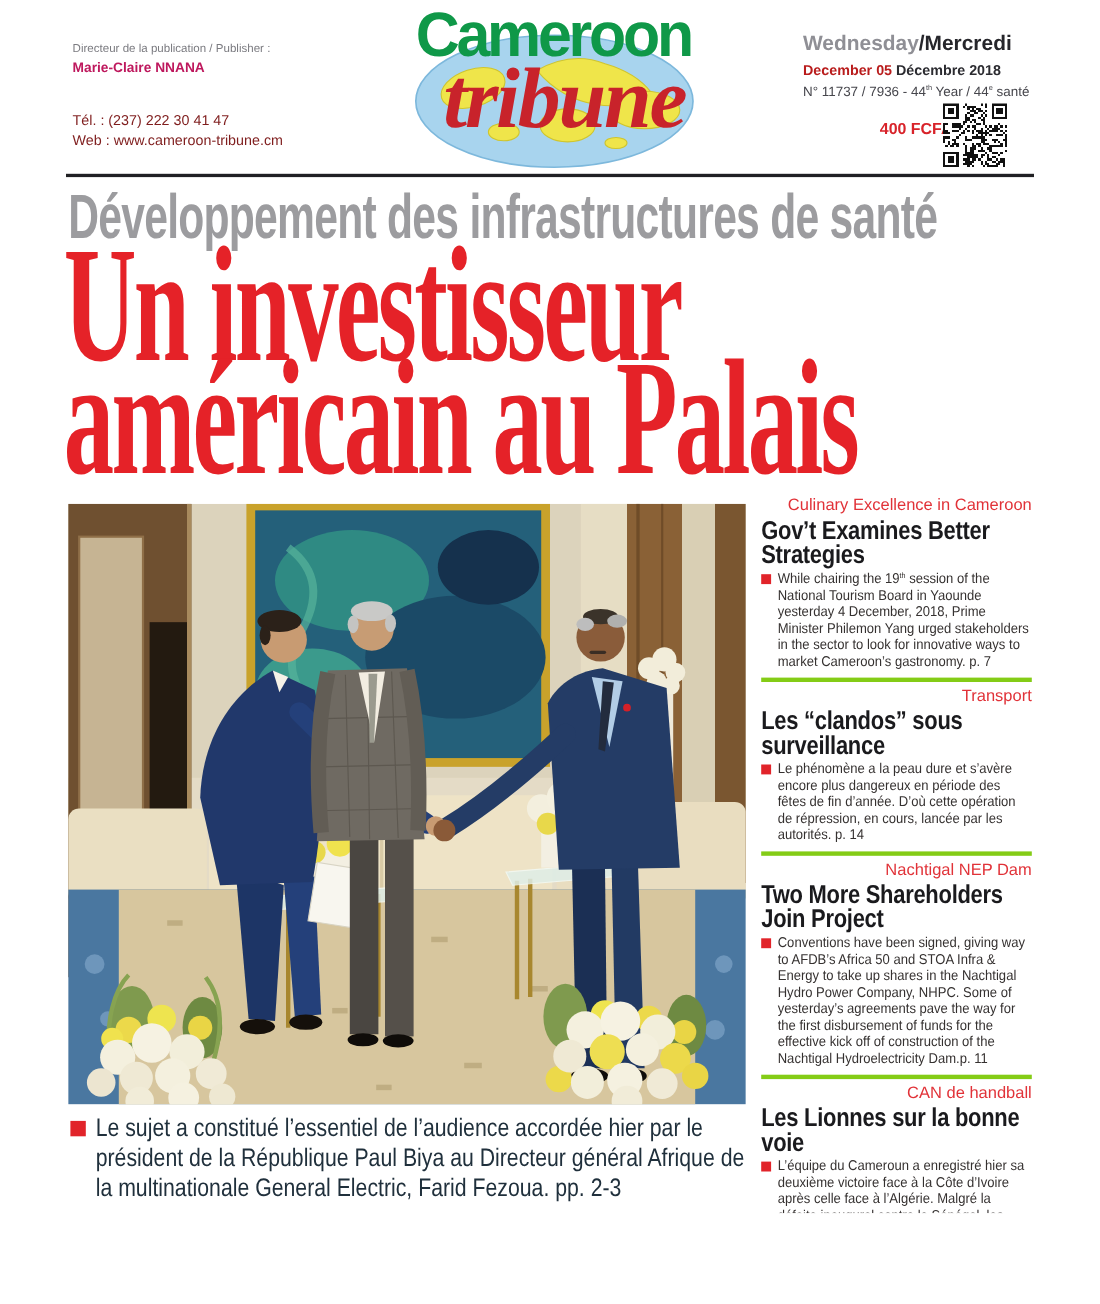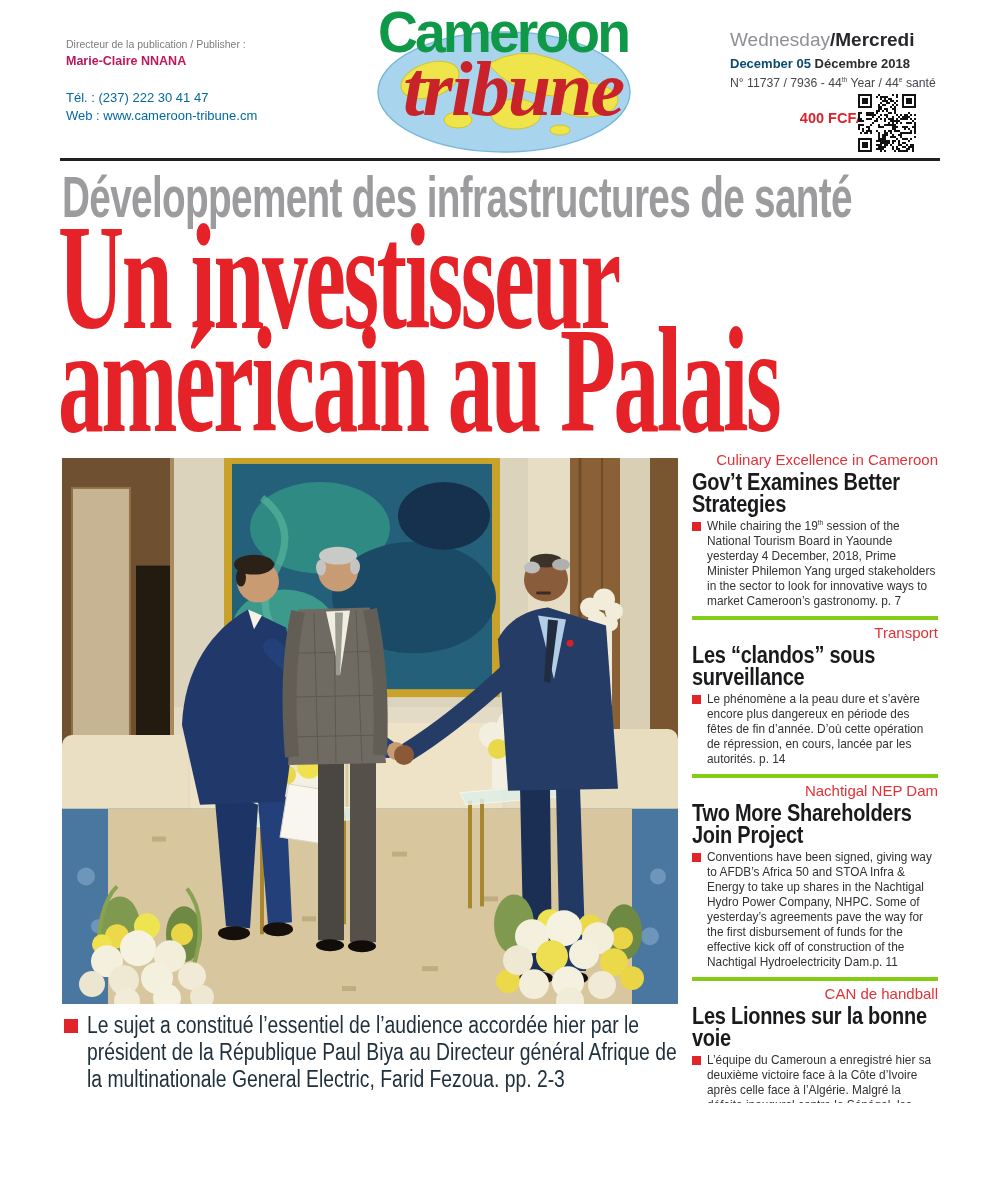--- a/index.html
+++ b/index.html
@@ -3,37 +3,37 @@
 <meta charset="utf-8">
 <style>
   html,body{margin:0;padding:0;background:#ffffff;}
   .page{position:relative;width:1000px;height:1103px;background:#fff;overflow:hidden;
         font-family:"Liberation Sans",sans-serif;color:#222;}
 
   
   .pub{position:absolute;left:66px;top:38px;line-height:1.3;}
   .pub-label{font-size:10.5px;color:#7b7b80;}
   .pub-name{font-size:12.5px;font-weight:700;color:#be185d;margin-top:1px;}
-  .pub-contact{margin-top:20px;font-size:13px;color:#0369a1;line-height:1.4;}
+  .pub-contact{margin-top:32px;font-size:13px;color:#7f1d1d;line-height:1.4;}
 
   .logo{position:absolute;left:338px;top:2px;width:330px;height:152px;}
   .logo svg{position:absolute;left:0;top:0;}
   .logo-l1{position:absolute;top:2px;left:0;width:100%;text-align:center;
            font-size:57px;font-weight:700;color:#0f9848;letter-spacing:-3px;line-height:1;
            transform:scaleX(.97);transform-origin:50% 0;}
   .logo-l2{position:absolute;top:48px;left:10px;width:100%;text-align:center;
            font-family:"Liberation Serif",serif;font-style:italic;font-weight:700;
            font-size:78px;color:#c8232b;line-height:1;letter-spacing:-2px;}
 
   .dateblock{position:absolute;left:730px;top:30px;}
   .day-line{font-size:19px;line-height:1;}
-  .day-en{color:#8f8f95;font-weight:400;}
+  .day-en{color:#8f8f95;font-weight:700;}
   .day-fr{color:#26262b;font-weight:700;}
   .date-line{margin-top:7px;font-size:13px;font-weight:700;}
-  .date-en{color:#0c4a6e;}
+  .date-en{color:#b91c1c;}
   .date-fr{color:#2b2b30;}
   .issue-line{margin-top:5px;font-size:12.2px;color:#46464c;white-space:nowrap;}
   .issue-line sup{font-size:.55em;}
   .price{margin-top:20px;font-size:14.5px;font-weight:700;color:#d8232a;text-align:center;}
   .qr{position:absolute;left:856px;top:94px;width:61px;height:58px;}
 
   .header-rule{position:absolute;left:60px;top:158px;width:880px;height:3px;background:#202024;}
 
   
   .kicker{position:absolute;left:62px;top:168px;font-size:57px;font-weight:700;color:#9c9c9f;

